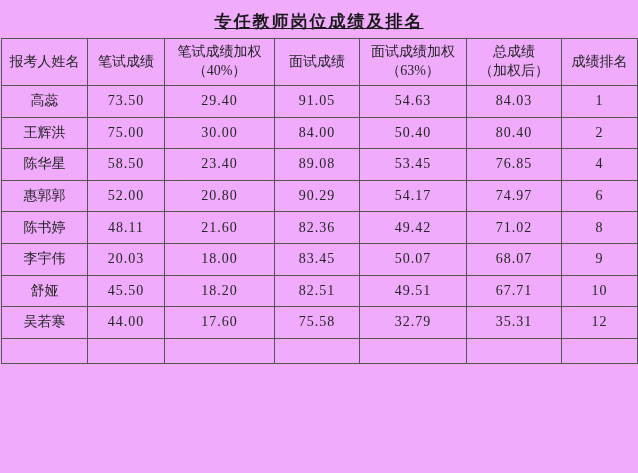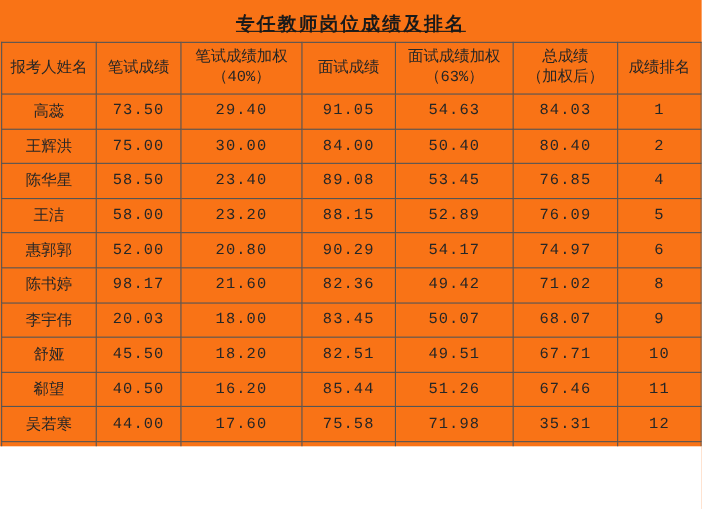--- a/index.html
+++ b/index.html
@@ -3,24 +3,24 @@
 <meta charset="utf-8">
 <style>
   html, body {
     margin: 0;
     padding: 0;
     background: #ffffff;
   }
   .page {
     position: relative;
     width: 638px;
-    height: 406px;
+    height: 473px;
     overflow: hidden;
-    background: #f97316;
-    font-family: Liberation Mono, monospace;
+    background: #f0abfc;
+    font-family: Liberation Serif, serif;
     color: #262626;
   }
   .title {
     height: 28px;
     padding-top: 10px;
     text-align: center;
     font-size: 17px;
     font-weight: bold;
     letter-spacing: 2px;
     text-decoration: underline;
@@ -127,40 +127,31 @@
         <tr>
           <td>陈华星</td>
           <td class="num">58.50</td>
           <td class="num">23.40</td>
           <td class="num">89.08</td>
           <td class="num">53.45</td>
           <td class="num">76.85</td>
           <td class="num">4</td>
         </tr>
         <tr>
-          <td>王洁</td>
-          <td class="num">58.00</td>
-          <td class="num">23.20</td>
-          <td class="num">88.15</td>
-          <td class="num">52.89</td>
-          <td class="num">76.09</td>
-          <td class="num">5</td>
-        </tr>
-        <tr>
           <td>惠郭郭</td>
           <td class="num">52.00</td>
           <td class="num">20.80</td>
           <td class="num">90.29</td>
           <td class="num">54.17</td>
           <td class="num">74.97</td>
           <td class="num">6</td>
         </tr>
         <tr>
           <td>陈书婷</td>
-          <td class="num">98.17</td>
+          <td class="num">48.11</td>
           <td class="num">21.60</td>
           <td class="num">82.36</td>
           <td class="num">49.42</td>
           <td class="num">71.02</td>
           <td class="num">8</td>
         </tr>
         <tr>
           <td>李宇伟</td>
           <td class="num">20.03</td>
           <td class="num">18.00</td>
@@ -172,34 +163,25 @@
         <tr>
           <td>舒娅</td>
           <td class="num">45.50</td>
           <td class="num">18.20</td>
           <td class="num">82.51</td>
           <td class="num">49.51</td>
           <td class="num">67.71</td>
           <td class="num">10</td>
         </tr>
         <tr>
-          <td>郗望</td>
-          <td class="num">40.50</td>
-          <td class="num">16.20</td>
-          <td class="num">85.44</td>
-          <td class="num">51.26</td>
-          <td class="num">67.46</td>
-          <td class="num">11</td>
-        </tr>
-        <tr>
           <td>吴若寒</td>
           <td class="num">44.00</td>
           <td class="num">17.60</td>
           <td class="num">75.58</td>
-          <td class="num">71.98</td>
+          <td class="num">32.79</td>
           <td class="num">35.31</td>
           <td class="num">12</td>
         </tr>
         <tr class="stub-row">
           <td></td>
           <td></td>
           <td></td>
           <td></td>
           <td></td>
           <td></td>

